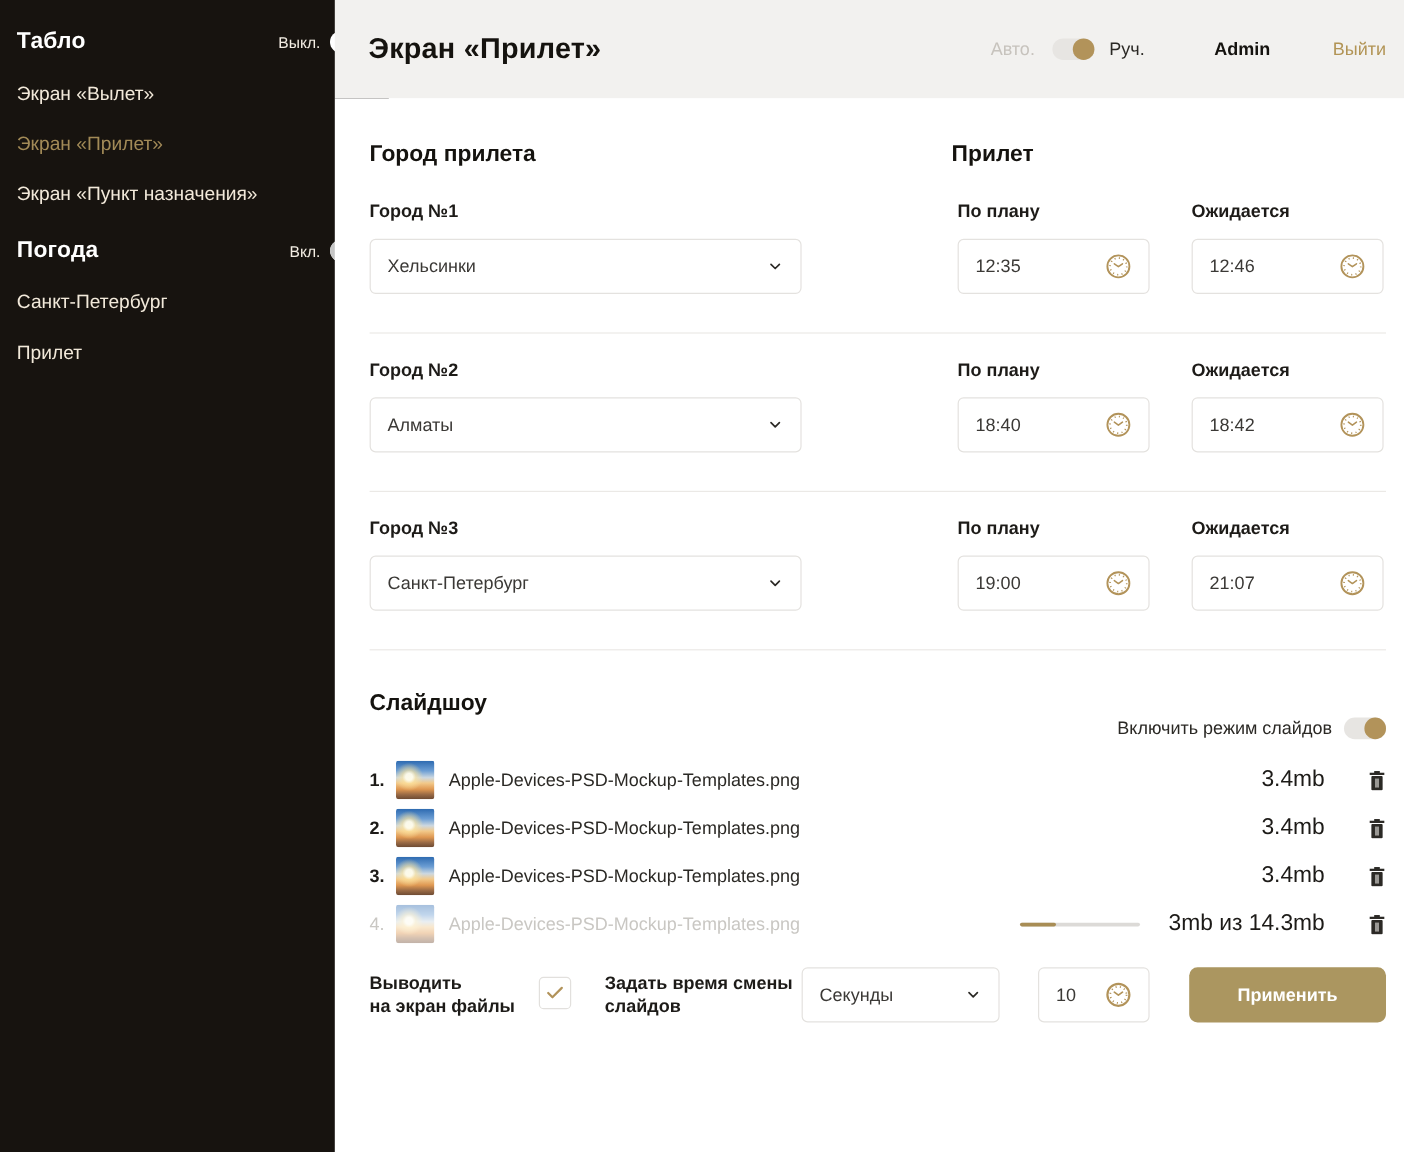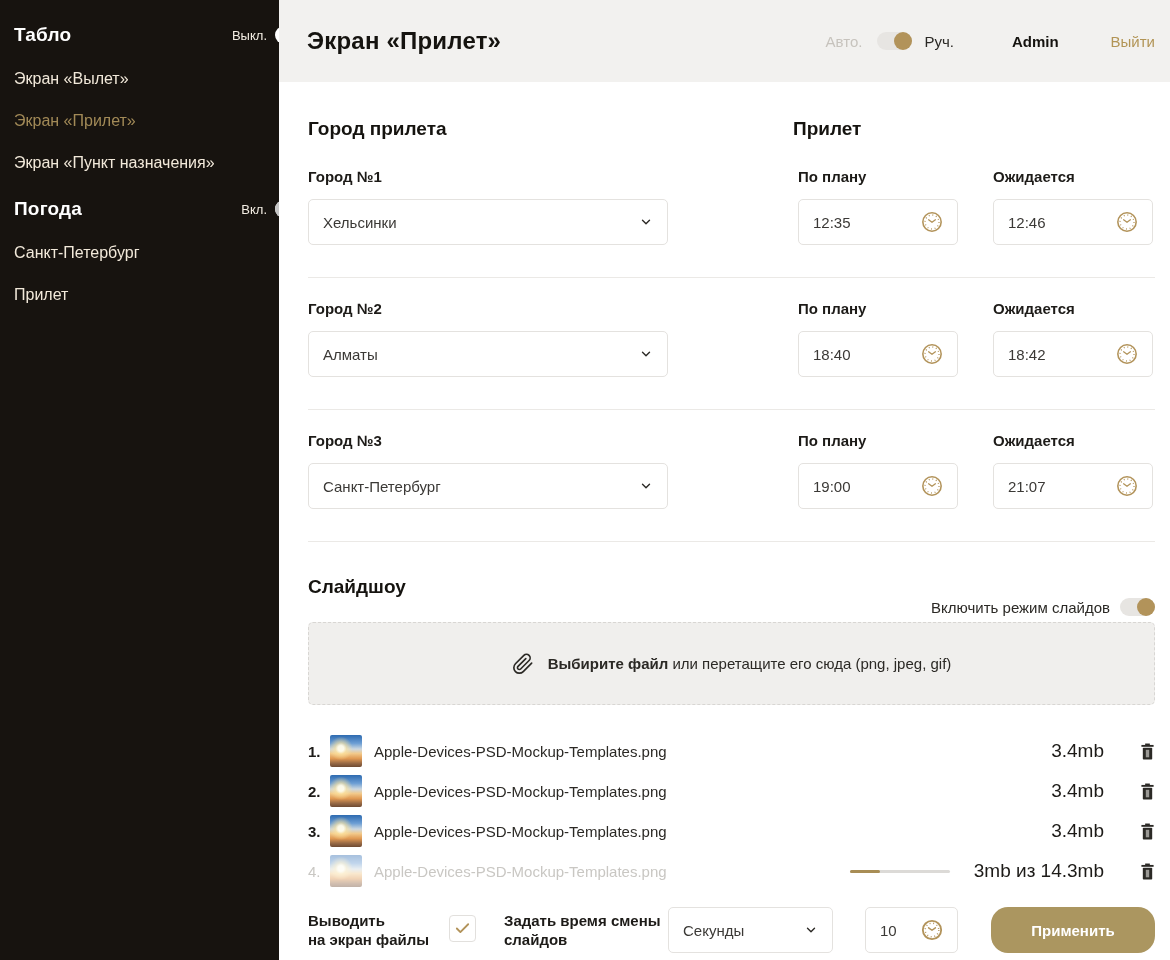--- a/index.html
+++ b/index.html
@@ -103,21 +103,21 @@
   .checkbox {
     position:absolute; left:141px; top:8px; width:27px; height:27px;
     border:1px solid #e2e0dd; border-radius:4px; background:#fff;
     display:flex; align-items:center; justify-content:center; cursor:pointer;
   }
   .ftr-label2 { position:absolute; left:196px; top:4px; font-size:15px; font-weight:bold; color:#1d1b18; line-height:19px; }
   .ftr-select { position:absolute; left:360px; top:0; width:165px; }
   .ftr-input { position:absolute; left:557px; top:0; width:93px; }
   .apply-btn {
     position:absolute; left:683px; top:0; width:164px; height:46px;
-    background:#ab9660; border:none; border-radius:17px; color:#ffffff;
+    background:#ab9660; border:none; border-radius:7px; color:#ffffff;
     font-size:15px; font-weight:bold; font-family:"Liberation Sans",sans-serif; cursor:pointer;
   }
 </style>
 </head>
 <body>
 
 <aside class="sidebar">
   <div class="side-section">
     <div class="side-head">
       <span class="side-title">Табло</span>
@@ -281,28 +281,20 @@
     <div class="slide-head">
       <span class="slide-title">Слайдшоу</span>
       <span class="slide-toggle-wrap">
         <span class="tlabel">Включить режим слайдов</span>
         <span class="toggle on t-gray">
             <span class="knob k-gold"></span>
           </span>
       </span>
     </div>
 
-    <div class="dropzone">
-      <svg class="icon-svg" width="22" height="22" viewBox="0 0 24 24" fill="none" stroke="#2b2925" stroke-width="1.8" stroke-linecap="round" stroke-linejoin="round">
-          <path d="M21.44 11.05l-9.19 9.19a6 6 0 0 1-8.49-8.49l9.19-9.19a4 4 0 0 1 5.66 5.66l-9.2 9.19a2 2 0 0 1-2.83-2.83l8.49-8.48"></path>
-        </svg>
-      <span class="dz-text">
-        <b>Выбирите файл</b><span> или перетащите его сюда (png, jpeg, gif)</span>
-      </span>
-    </div>
 
     <div class="file-list">
       <div class="file-row">
         <span class="f-num">1.</span>
         <span class="thumb"></span>
         <span class="f-name">Apple-Devices-PSD-Mockup-Templates.png</span>
         <span class="f-size">3.4mb</span>
         <span class="f-trash">
             <svg class="icon-svg" width="15" height="17" viewBox="0 0 16 18">
               <rect x="5.5" y="0.5" width="5" height="2" fill="#2b2925"></rect>

